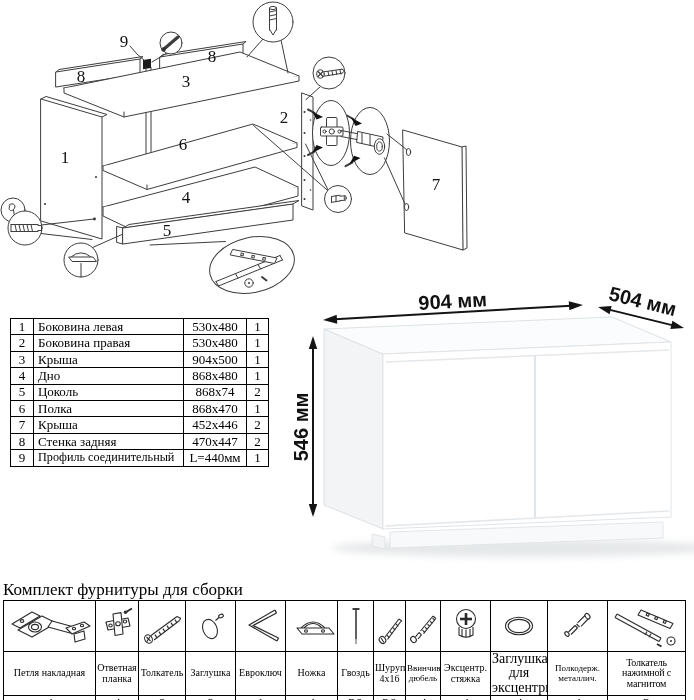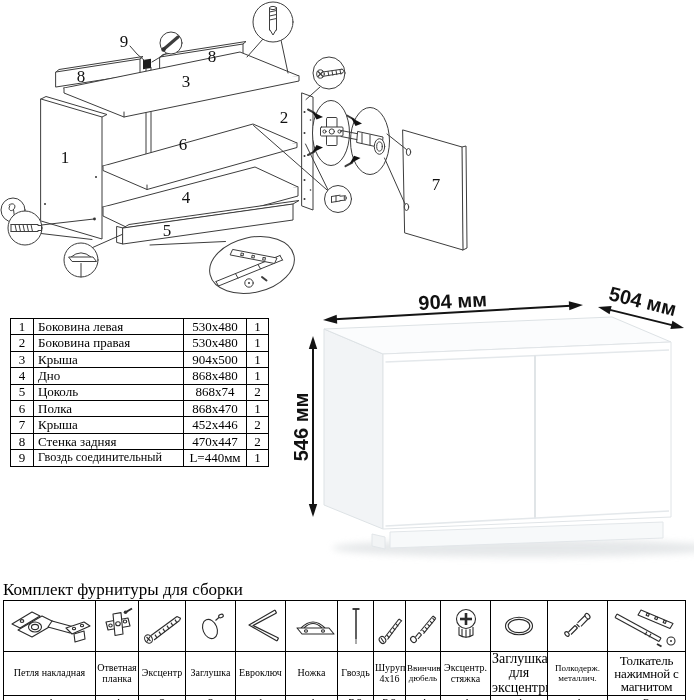--- a/index.html
+++ b/index.html
@@ -24,21 +24,21 @@
 
   
   #hw-table{width:682px;}
   #hw-table td{border:1px solid #000;padding:0;text-align:center;vertical-align:middle;
                overflow:hidden;}
   #hw-table tr.icons td{height:50px;}
   #hw-table tr.labels td{height:22px;font-size:10px;line-height:1.03;padding:0 1px;}
   #hw-table tr.labels td.f10{font-size:10px;text-align:center;}
   #hw-table tr.labels td.f95{font-size:14px;margin-left:38px;}
   #hw-table tr.labels td.f9{font-size:9px;}
-  #hw-table tr.labels td.f82{font-size:13px;letter-spacing:-0.2px;}
+  #hw-table tr.labels td.f82{font-size:10px;letter-spacing:-0.2px;}
   #hw-table tr.qty td{height:17px;font-size:15px;}
   .hwicon{display:block;margin:0 auto;}
 
   svg text.pl{font-family:"Liberation Serif",serif;font-size:17px;fill:#111;}
   svg text.dim{font-family:"Liberation Sans",sans-serif;font-weight:bold;
                font-size:20px;fill:#111;}
 </style>
 </head>
 <body>
 
@@ -342,21 +342,21 @@
       <td class="c">2</td>
     </tr>
     <tr>
       <td class="c">8</td>
       <td class="name">Стенка задняя</td>
       <td class="c">470x447</td>
       <td class="c">2</td>
     </tr>
     <tr>
       <td class="c">9</td>
-      <td class="name" style="font-size:12.2px">Гвоздь соединительный</td>
+      <td class="name" style="font-size:12.2px">Профиль соединительный</td>
       <td class="c">L=440мм</td>
       <td class="c">1</td>
     </tr>
   </tbody>
 </table>
 </div>
 
 <div id="hw-title">Комплект фурнитуры для сборки</div>
 
 <div id="hw-wrap">
@@ -548,21 +548,21 @@
           <line x1="46" y1="40" x2="50.5" y2="42.5" stroke-width="2"></line>
           <circle cx="60" cy="37" r="4"></circle>
           <circle cx="60" cy="37" r="1" fill="#333" stroke="none"></circle>
         </g>
       </svg>
     </td>
   </tr>
   <tr class="labels">
     <td>Петля накладная</td>
     <td>Ответная планка</td>
-    <td>Эксцентр</td>
+    <td>Толкатель</td>
     <td>Заглушка</td>
     <td>Евроключ</td>
     <td>Ножка</td>
     <td class="f10">Гвоздь</td>
     <td class="f10">Шуруп 4x16</td>
     <td class="f9">Ввинчив. дюбель</td>
     <td class="f10">Эксцентр. стяжка</td>
     <td class="f95">Заглушка для эксцентрика</td>
     <td class="f9">Полкодерж. металлич.</td>
     <td class="f82">Толкатель нажимной с магнитом</td>

